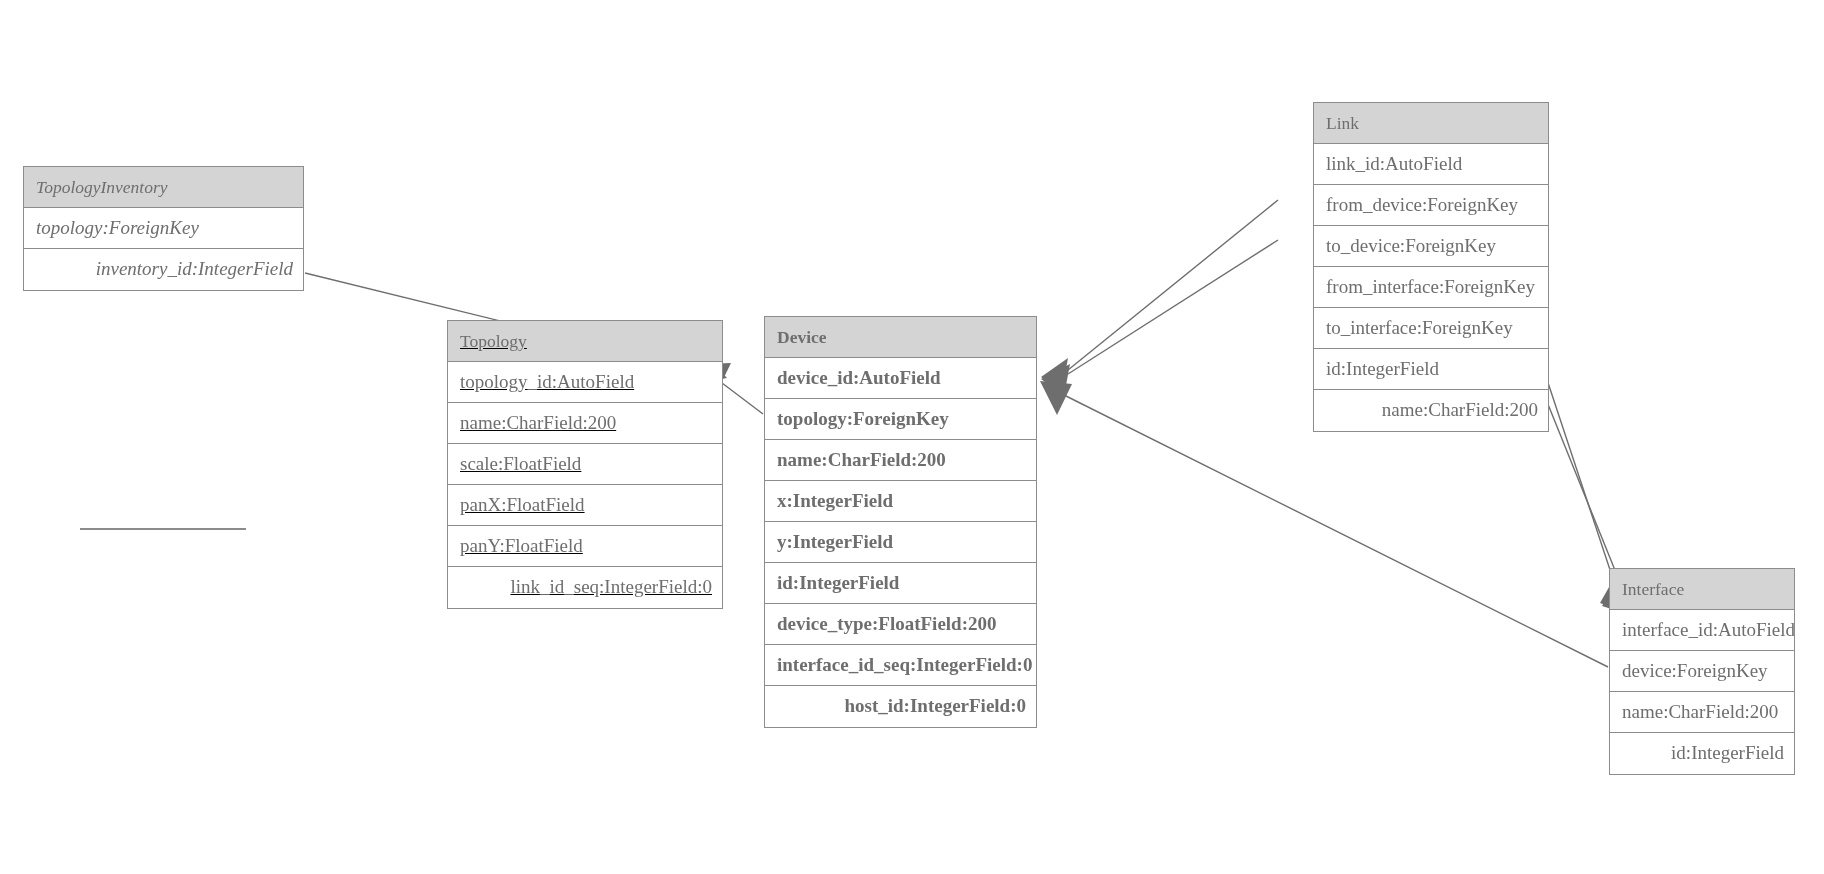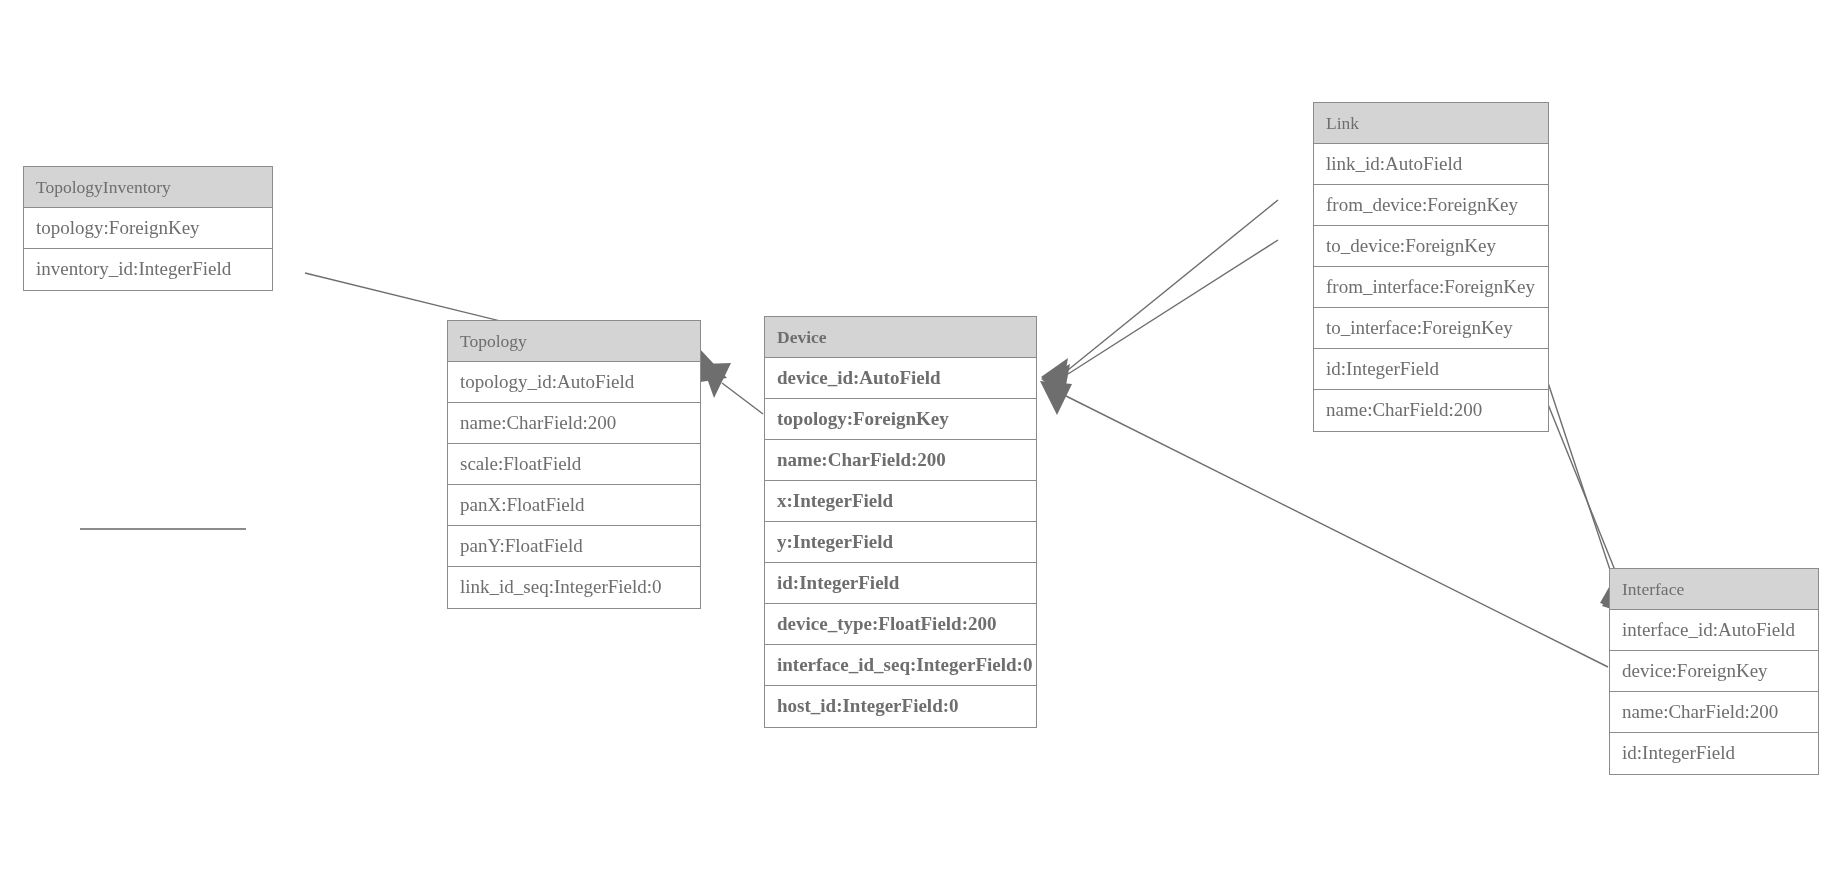--- a/index.html
+++ b/index.html
@@ -52,20 +52,21 @@
     border-bottom: 1px solid #8c8c8c;
     color: #6e6e6e;
     font-size: 19px;
     padding: 0 10px 0 12px;
     white-space: nowrap;
     overflow: hidden;
     background: #ffffff;
   }
   .entity-field:last-child {
     border-bottom: none;
+    text-align: right;
   }
 </style>
 </head>
 <body>
 
 <div id="canvas">
 
   <svg id="edges" viewBox="0 0 1824 874" xmlns="http://www.w3.org/2000/svg">
     <defs>
       <marker id="arrow" markerWidth="12" markerHeight="12" refX="10" refY="5" orient="auto" markerUnits="userSpaceOnUse">
@@ -102,27 +103,27 @@
       <line x1="1514" y1="280" x2="1620" y2="600" stroke="#6e6e6e" stroke-width="1.4"></line>
       <path d="M1638,616 L1600,603 L1617,573 Z" fill="#6e6e6e"></path>
     </g>
 
     <g>
       <line x1="1514" y1="320" x2="1627" y2="600" stroke="#6e6e6e" stroke-width="1.4"></line>
       <path d="M1640,618 L1602,606 L1620,575 Z" fill="#6e6e6e"></path>
     </g>
   </svg>
 
-  <div class="entity" style="left:23px; top:166px; width:250px;">
+  <div class="entity" style="left:23px; top:166px; width:281px;font-style:italic;">
     <div class="entity-header">TopologyInventory</div>
     <div class="entity-field">topology:ForeignKey</div>
     <div class="entity-field">inventory_id:IntegerField</div>
   </div>
 
-  <div class="entity" style="left:447px; top:320px; width:254px;">
+  <div class="entity" style="left:447px; top:320px; width:276px;text-decoration:underline;">
     <div class="entity-header">Topology</div>
     <div class="entity-field">topology_id:AutoField</div>
     <div class="entity-field">name:CharField:200</div>
     <div class="entity-field">scale:FloatField</div>
     <div class="entity-field">panX:FloatField</div>
     <div class="entity-field">panY:FloatField</div>
     <div class="entity-field">link_id_seq:IntegerField:0</div>
   </div>
 
   <div class="entity" style="left:764px; top:316px; width:273px;font-weight:bold;">
@@ -142,21 +143,21 @@
     <div class="entity-header">Link</div>
     <div class="entity-field">link_id:AutoField</div>
     <div class="entity-field">from_device:ForeignKey</div>
     <div class="entity-field">to_device:ForeignKey</div>
     <div class="entity-field">from_interface:ForeignKey</div>
     <div class="entity-field">to_interface:ForeignKey</div>
     <div class="entity-field">id:IntegerField</div>
     <div class="entity-field">name:CharField:200</div>
   </div>
 
-  <div class="entity" style="left:1609px; top:568px; width:210px;">
+  <div class="entity" style="left:1609px; top:568px; width:186px;">
     <div class="entity-header">Interface</div>
     <div class="entity-field">interface_id:AutoField</div>
     <div class="entity-field">device:ForeignKey</div>
     <div class="entity-field">name:CharField:200</div>
     <div class="entity-field">id:IntegerField</div>
   </div>
 
   <div class="entity" style="left:80px; top:528px; width:166px;">
   </div>
 

